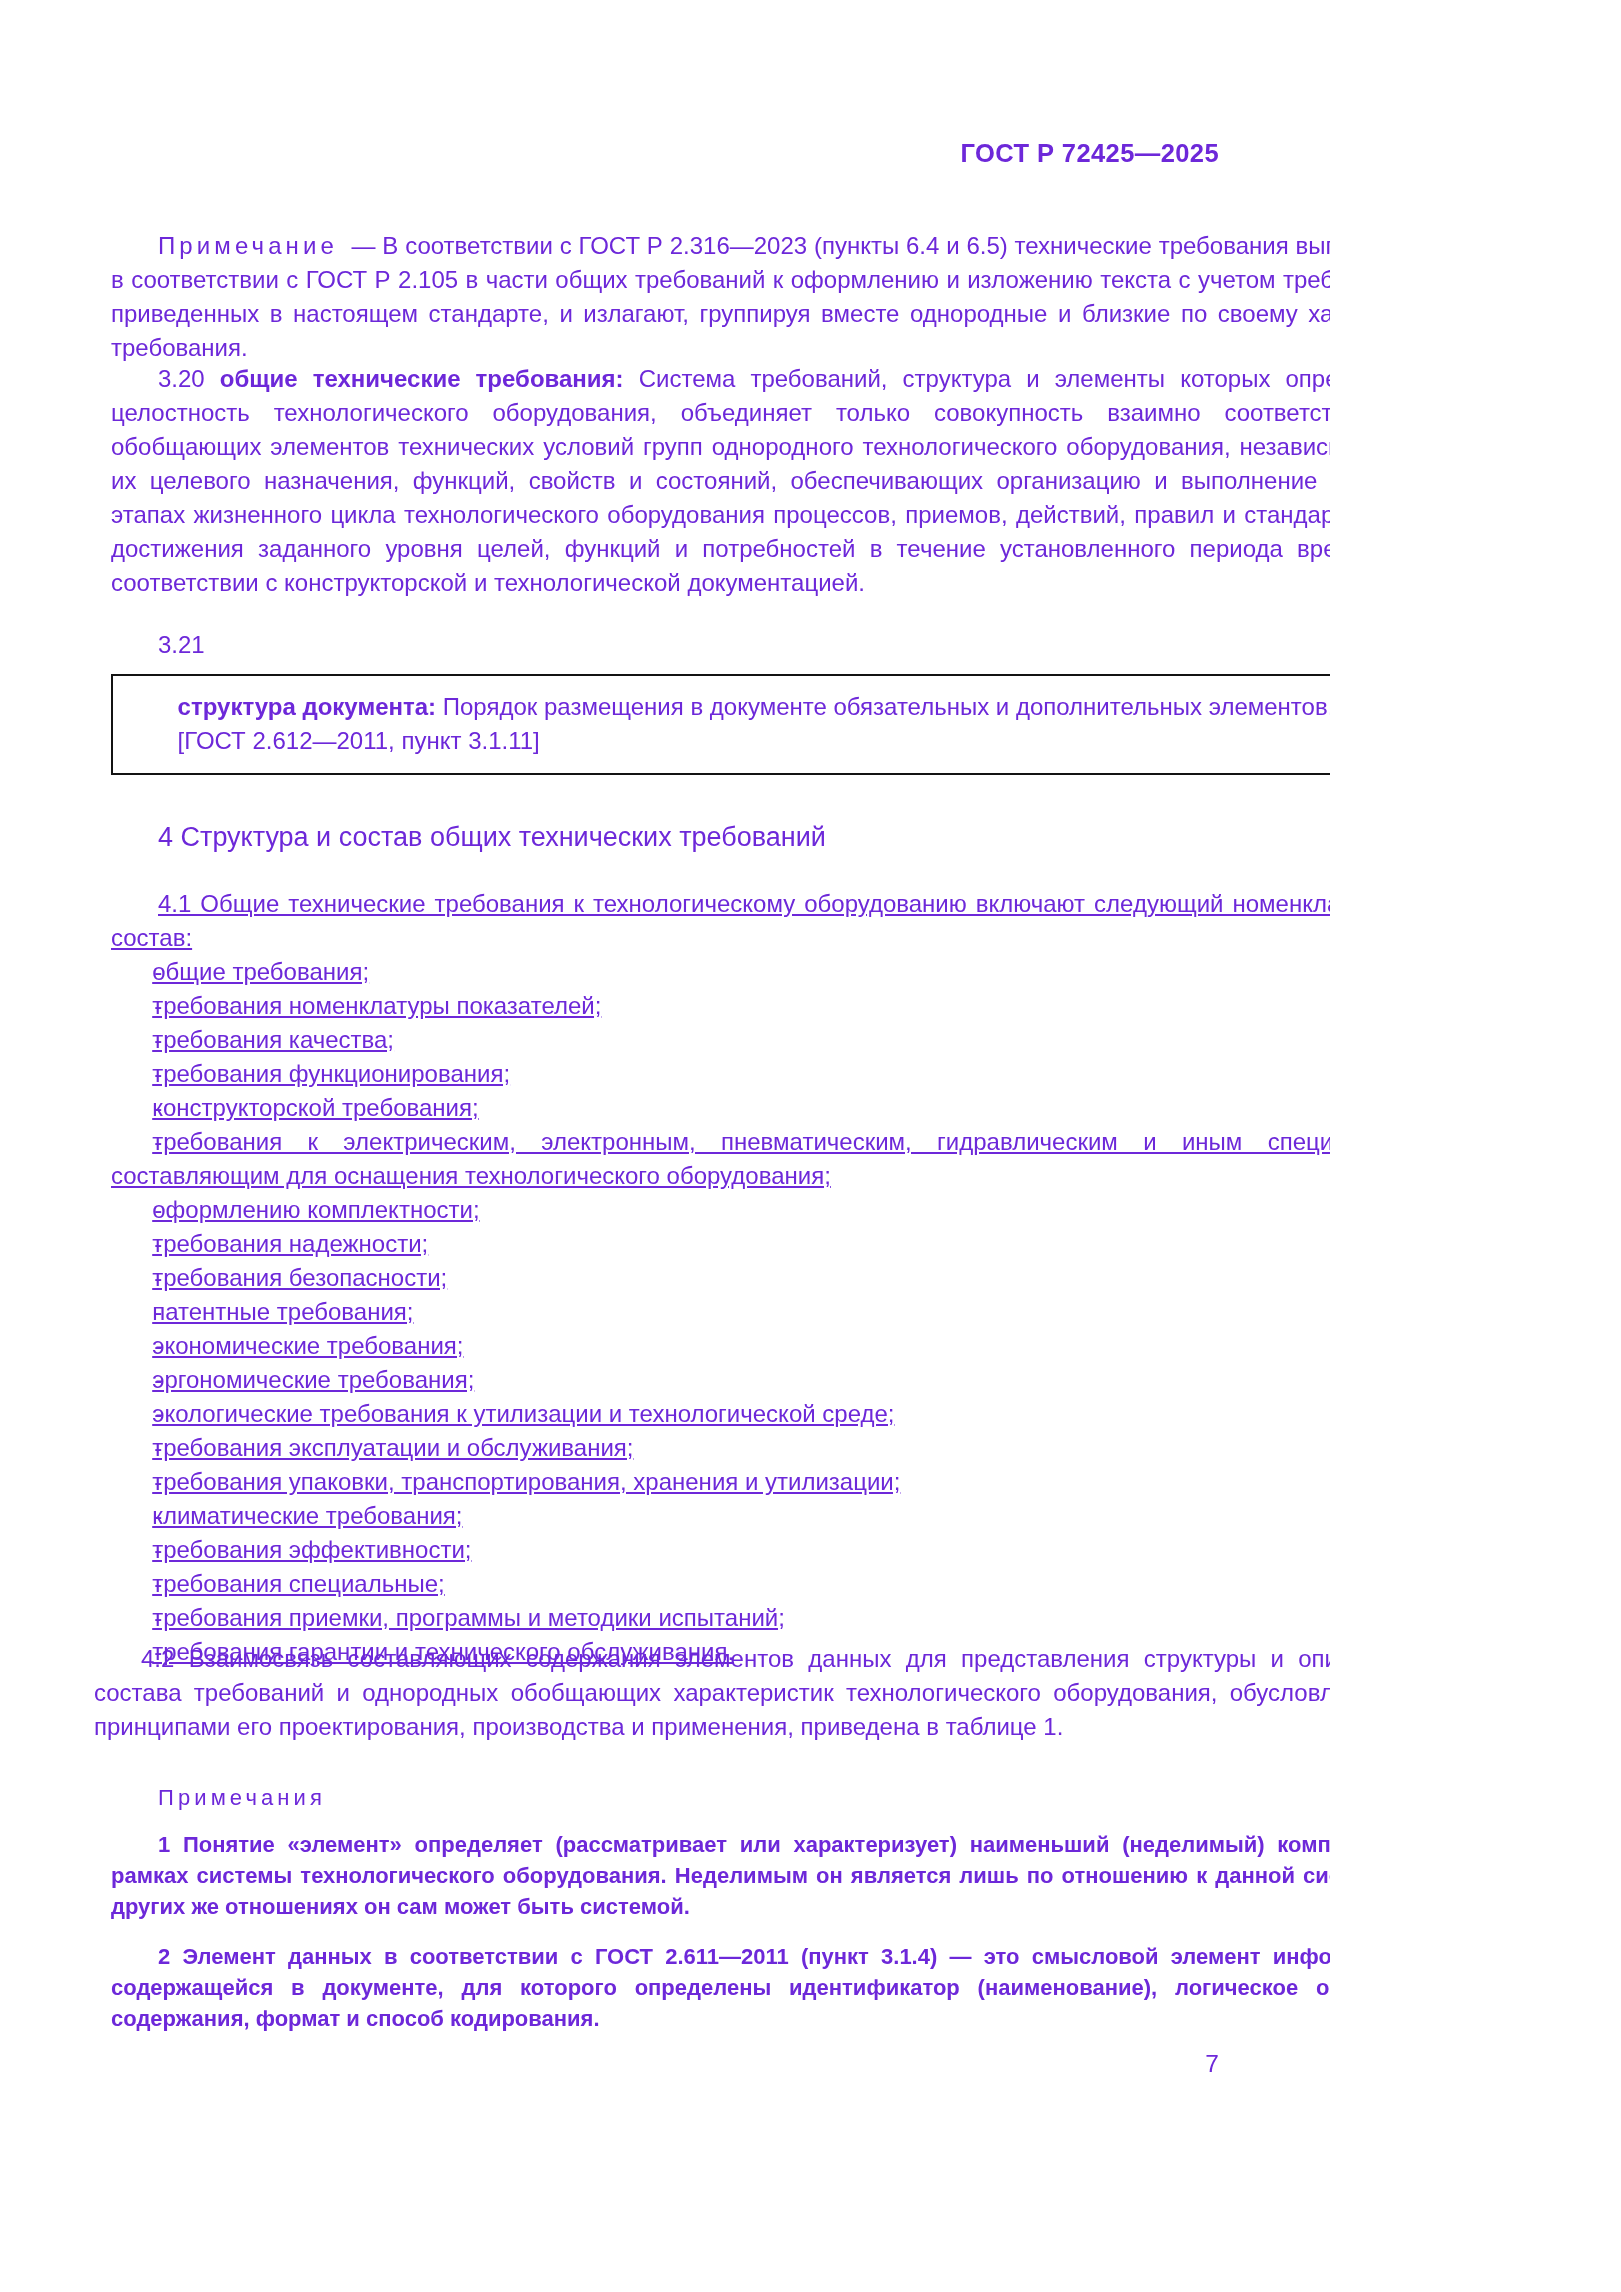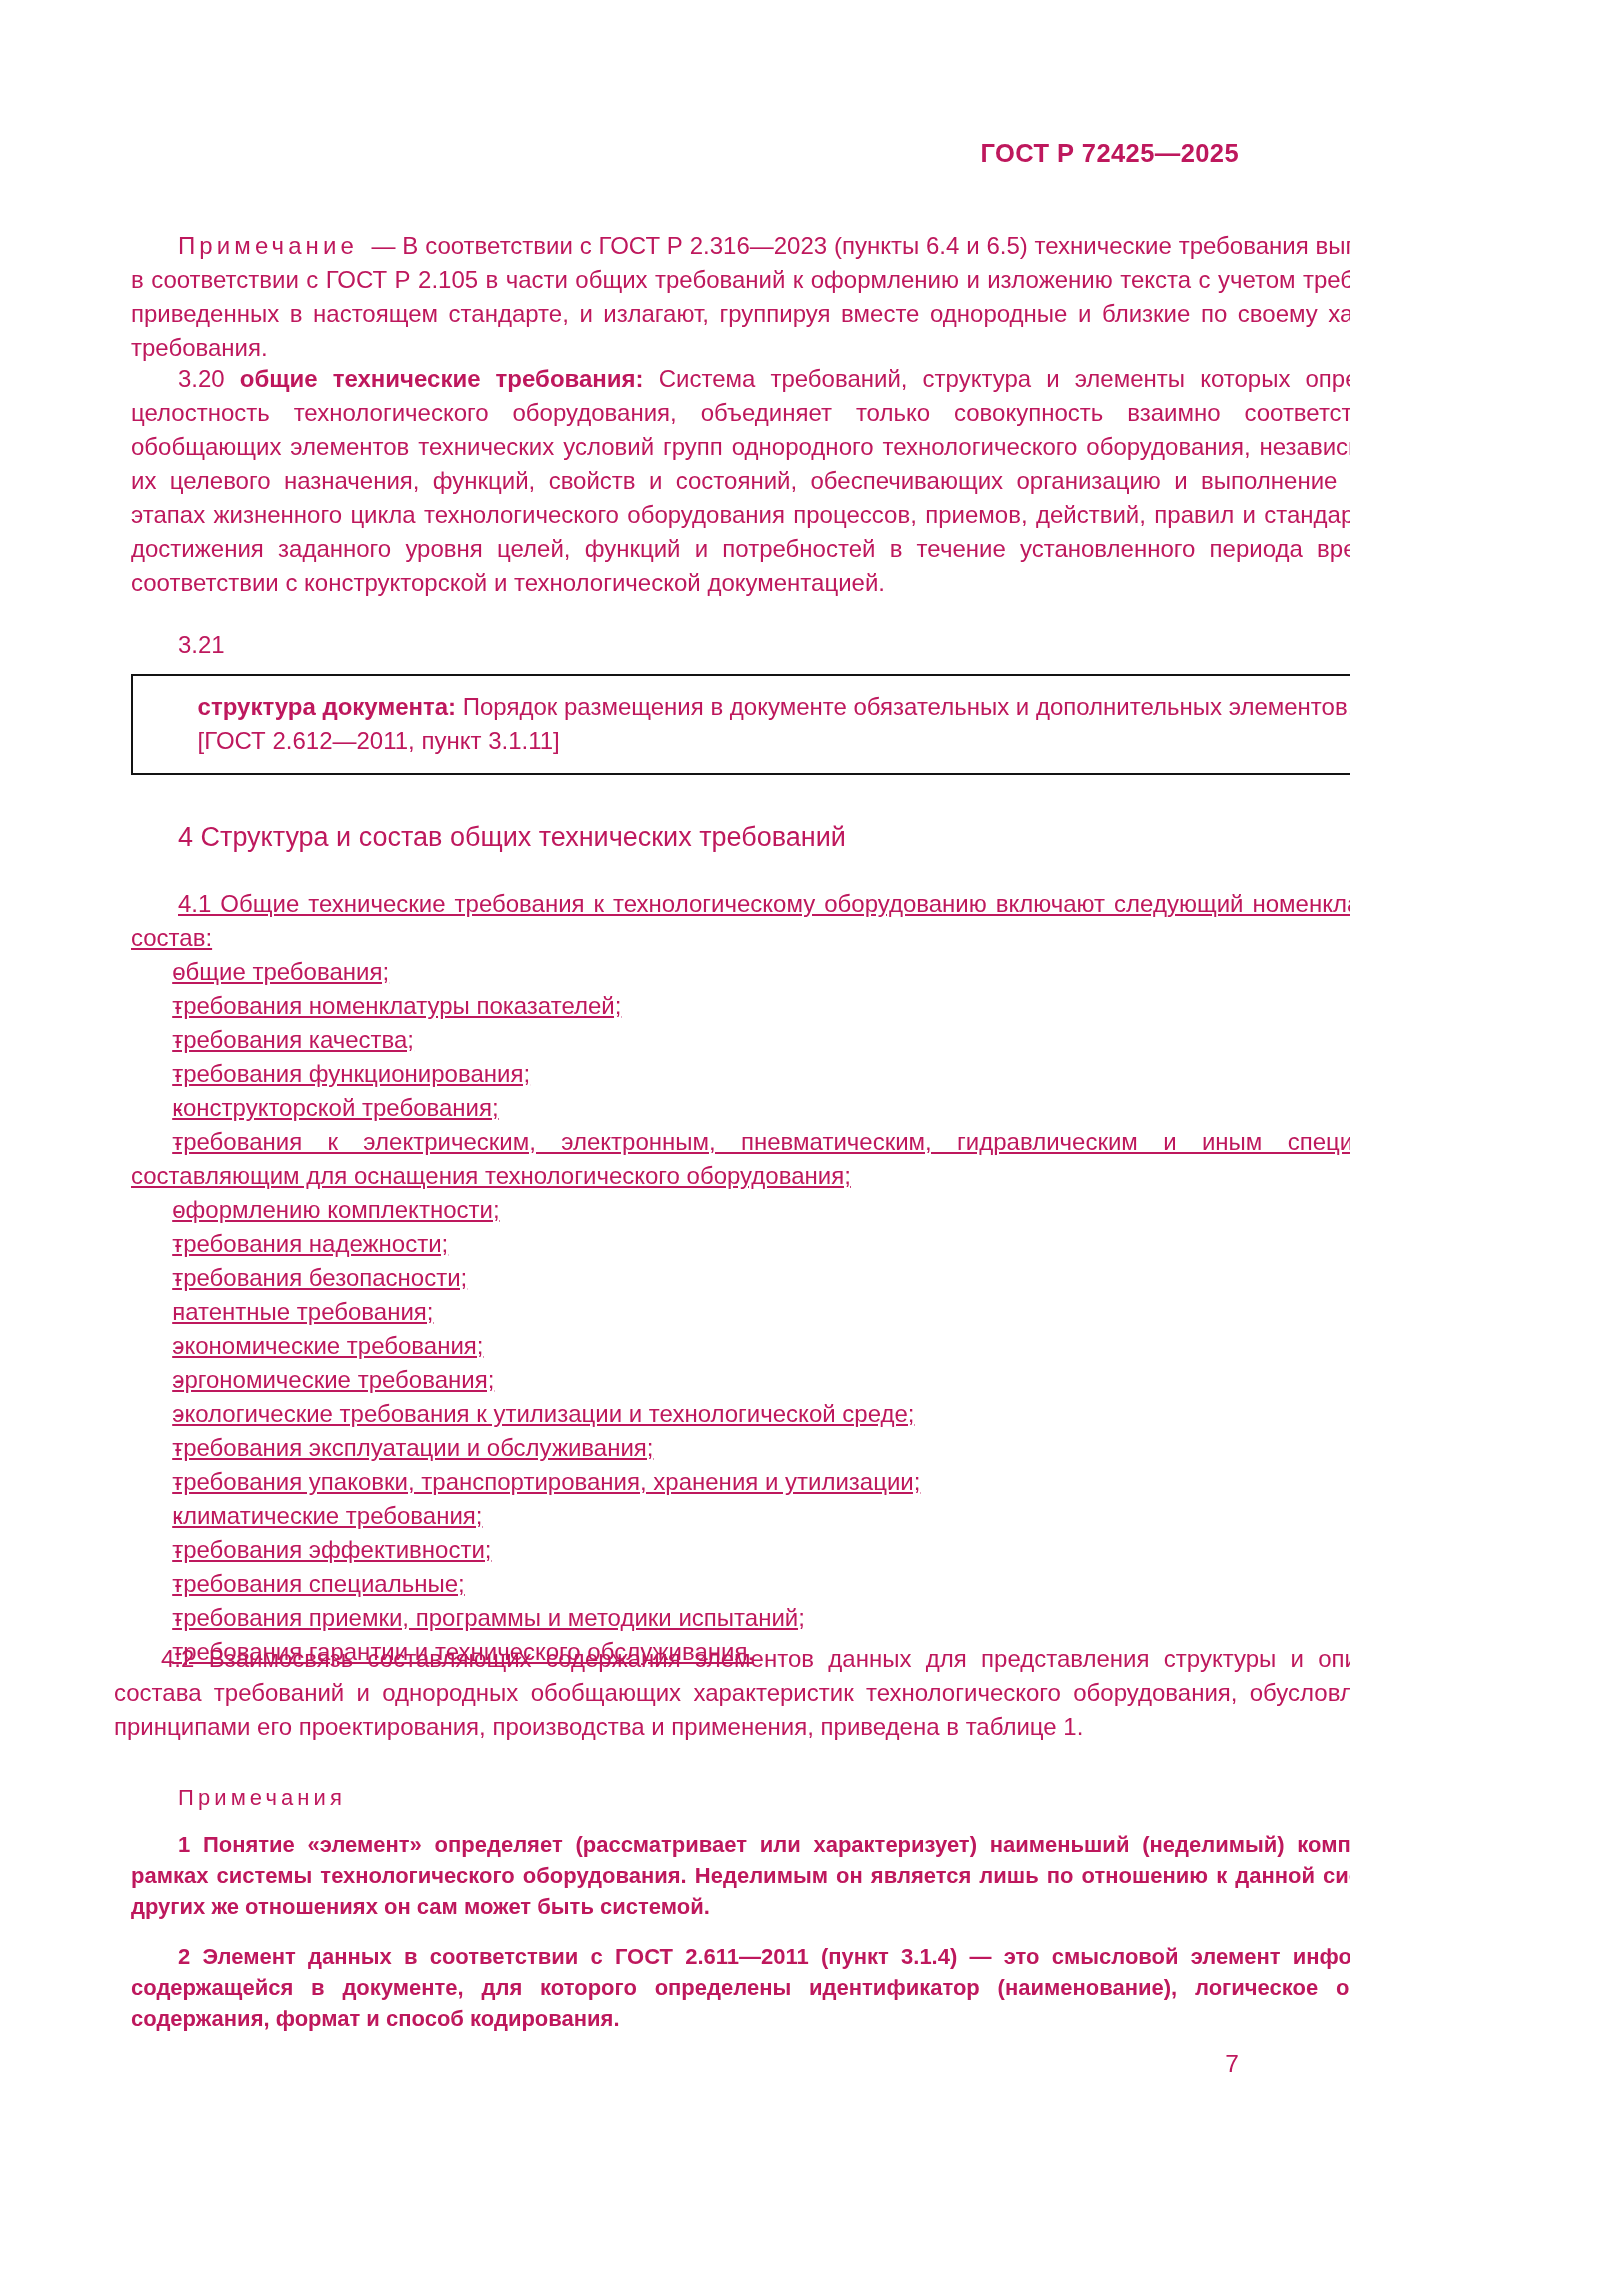--- a/index.html
+++ b/index.html
@@ -6,24 +6,23 @@
     margin: 0;
     padding: 0;
     background: #ffffff;
   }
   .page {
     position: relative;
     width: 1330px;
     height: 2293px;
     background: #ffffff;
     font-family: "Liberation Sans", sans-serif;
-    color: #be185d;
+    color: #6d28d9;
     box-sizing: border-box;
     overflow: hidden;
-    margin-left: 20px;
   }
 
   
   .page-header {
     position: absolute;
     right: 111px;
     top: 139px;
     font-size: 25.5px;
     font-weight: bold;
     letter-spacing: 0.4px;

